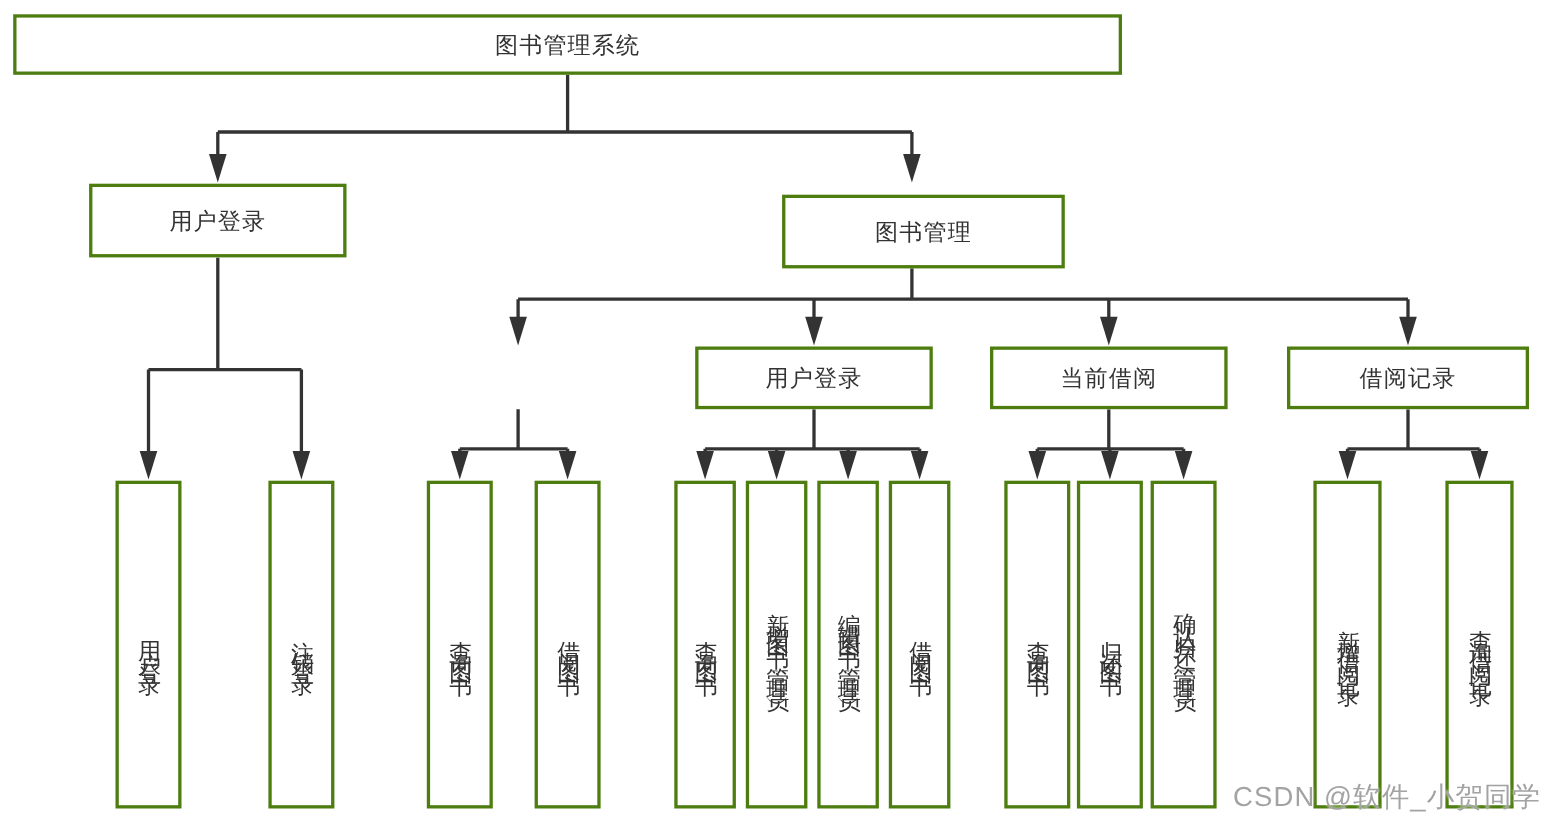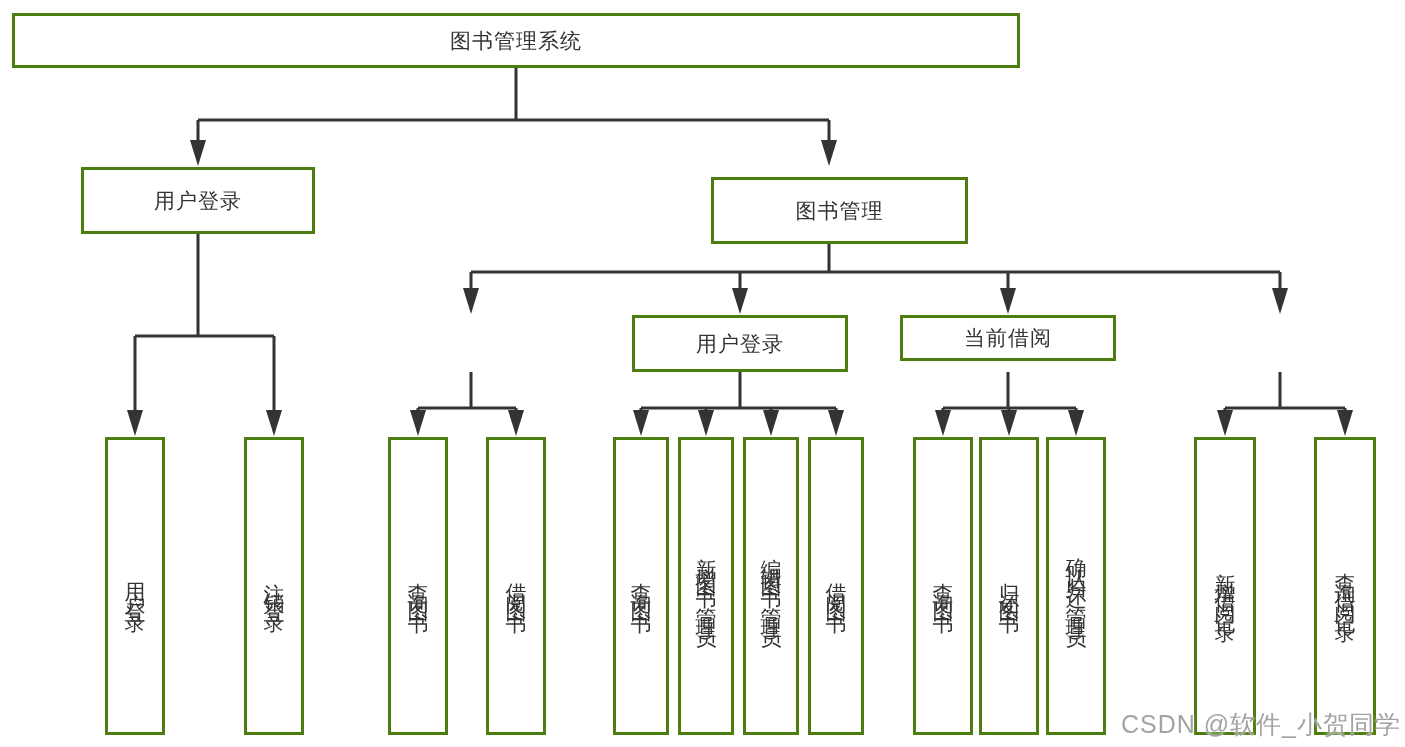--- a/index.html
+++ b/index.html
@@ -85,22 +85,25 @@
   <div class="box h" style="left:81px;top:167px;width:234px;height:67px">
     <span>用户登录</span>
   </div>
   <div class="box h" style="left:711px;top:177px;width:257px;height:67px">
     <span>图书管理</span>
   </div>
 
   <div class="box h" style="left:632px;top:315px;width:216px;height:57px">
     <span>用户登录</span>
   </div>
-  <div class="box h" style="left:900px;top:315px;width:216px;height:46px">
+  <div class="box h" style="left:900px;top:315px;width:216px;height:57px">
     <span>当前借阅</span>
+  </div>
+  <div class="box h" style="left:1170px;top:315px;width:220px;height:57px">
+    <span>借阅记录</span>
   </div>
 
   <div class="box v" style="left:105px;top:437px;width:60px;height:298px">
     <span>用户登录</span>
   </div>
   <div class="box v" style="left:244px;top:437px;width:60px;height:298px">
     <span>注销登录</span>
   </div>
 
   <div class="box v" style="left:388px;top:437px;width:60px;height:298px">

